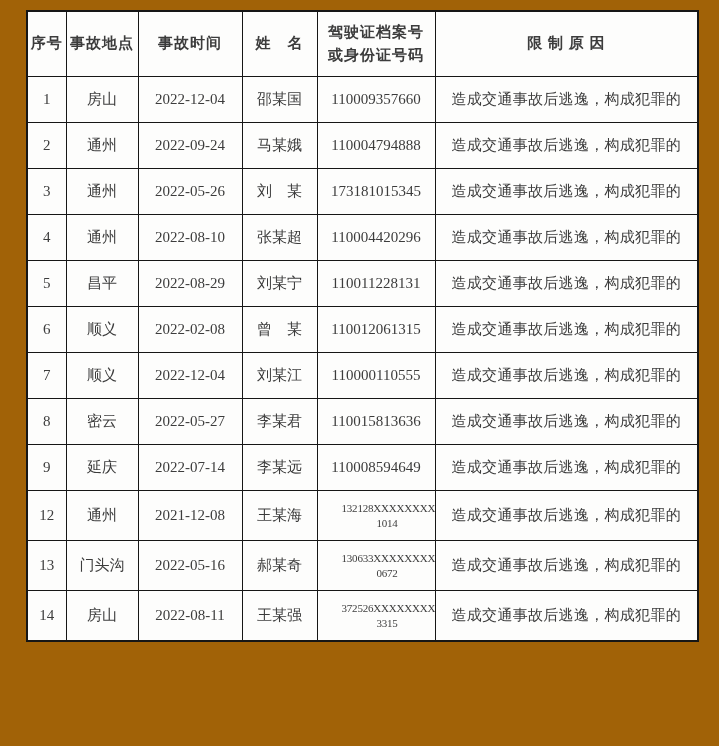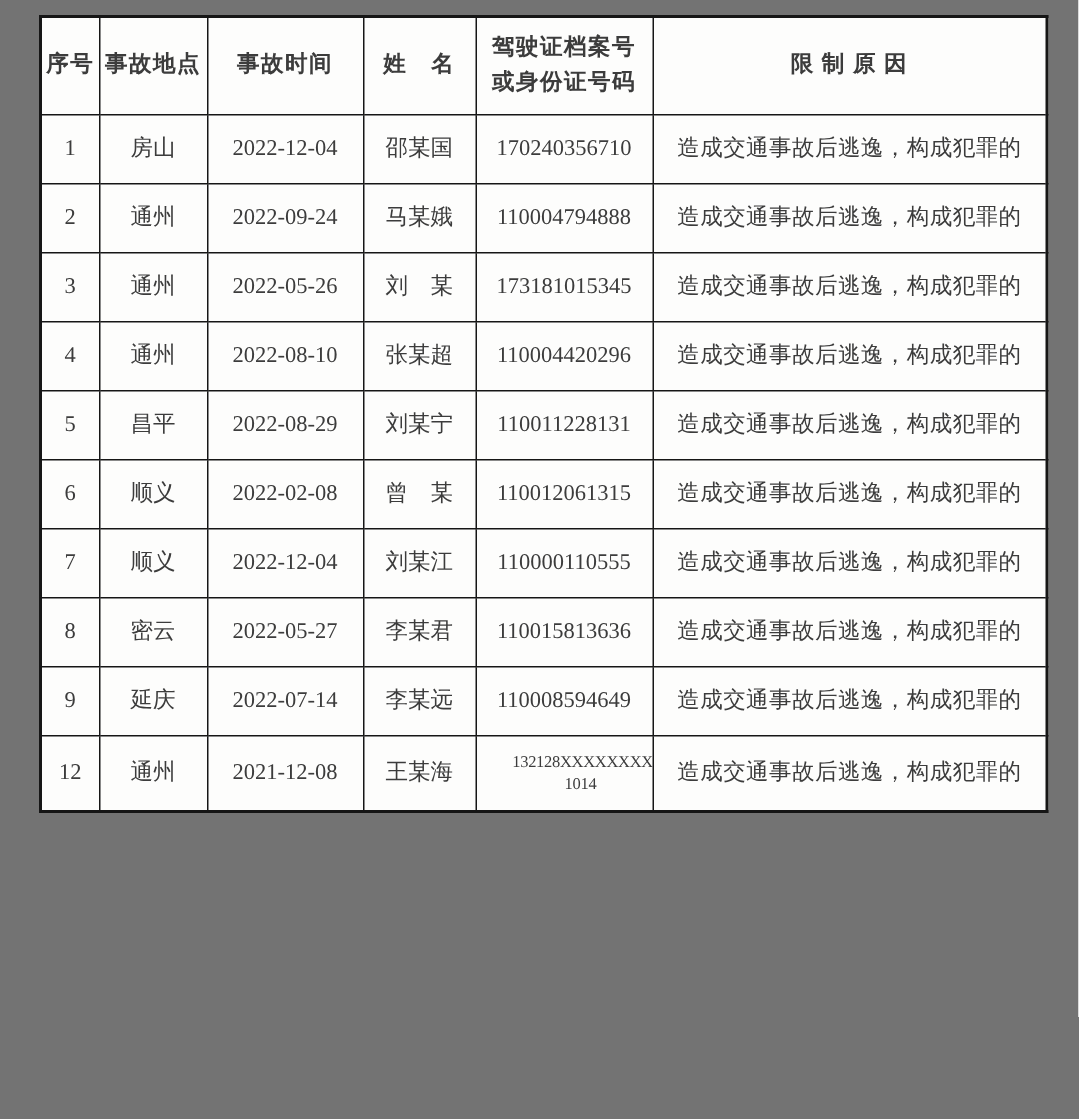--- a/index.html
+++ b/index.html
@@ -5,21 +5,21 @@
   html, body {
     margin: 0;
     padding: 0;
     background: #fdfdfc;
     font-family: "Liberation Serif", "DejaVu Serif", serif;
   }
   .page {
     position: relative;
     width: 719px;
     height: 746px;
-    background: #737373;
+    background: #a16207;
     overflow: hidden;
   }
   table.restriction-table {
     border-collapse: collapse;
     table-layout: fixed;
     width: 671px;
     margin: 10px 0 0 26px;
     border: 2px solid #161616;
     background: #fdfdfc;
   }
@@ -89,21 +89,21 @@
 或身份证号码</th>
         <th>限 制 原 因</th>
       </tr>
     </thead>
     <tbody>
         <tr>
           <td class="col-seq">1</td>
           <td class="col-location">房山</td>
           <td class="col-time">2022-12-04</td>
           <td class="col-name">邵某国</td>
-          <td class="col-id_number">170240356710</td>
+          <td class="col-id_number">110009357660</td>
           <td class="col-reason">造成交通事故后逃逸，构成犯罪的</td>
         </tr>
         <tr>
           <td class="col-seq">2</td>
           <td class="col-location">通州</td>
           <td class="col-time">2022-09-24</td>
           <td class="col-name">马某娥</td>
           <td class="col-id_number">110004794888</td>
           <td class="col-reason">造成交通事故后逃逸，构成犯罪的</td>
         </tr>
@@ -165,15 +165,33 @@
         </tr>
         <tr class="tall">
           <td class="col-seq">12</td>
           <td class="col-location">通州</td>
           <td class="col-time">2021-12-08</td>
           <td class="col-name">王某海</td>
           <td class="col-id_number masked">132128XXXXXXXX
 1014</td>
           <td class="col-reason">造成交通事故后逃逸，构成犯罪的</td>
         </tr>
+        <tr class="tall">
+          <td class="col-seq">13</td>
+          <td class="col-location">门头沟</td>
+          <td class="col-time">2022-05-16</td>
+          <td class="col-name">郝某奇</td>
+          <td class="col-id_number masked">130633XXXXXXXX
+0672</td>
+          <td class="col-reason">造成交通事故后逃逸，构成犯罪的</td>
+        </tr>
+        <tr class="tall">
+          <td class="col-seq">14</td>
+          <td class="col-location">房山</td>
+          <td class="col-time">2022-08-11</td>
+          <td class="col-name">王某强</td>
+          <td class="col-id_number masked">372526XXXXXXXX
+3315</td>
+          <td class="col-reason">造成交通事故后逃逸，构成犯罪的</td>
+        </tr>
       </tbody>
   </table>
 </div>
 
 </body></html>

